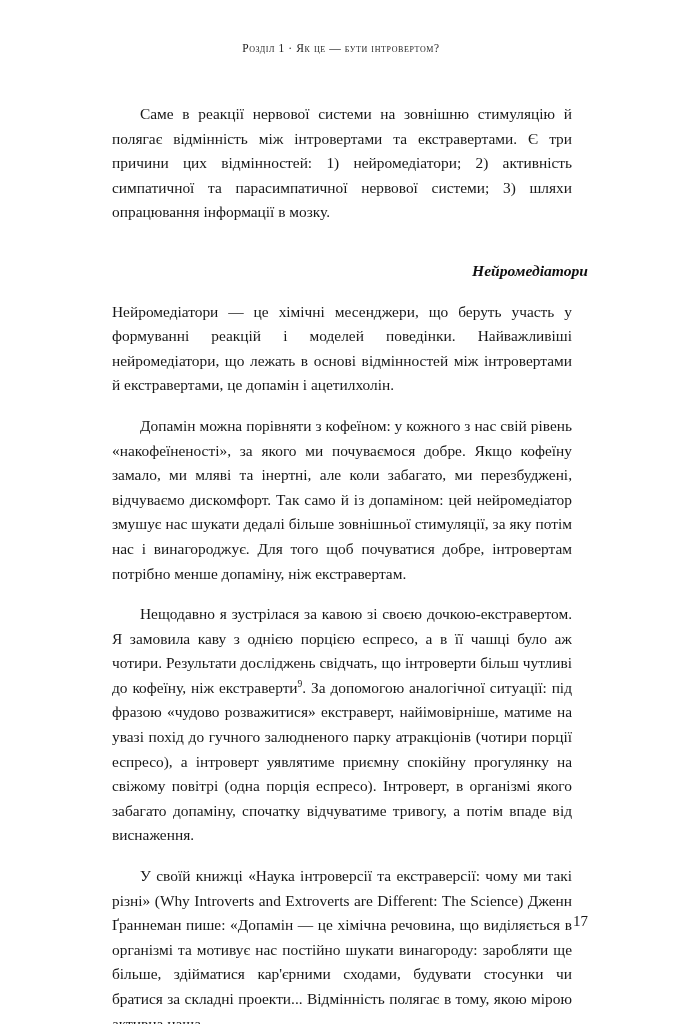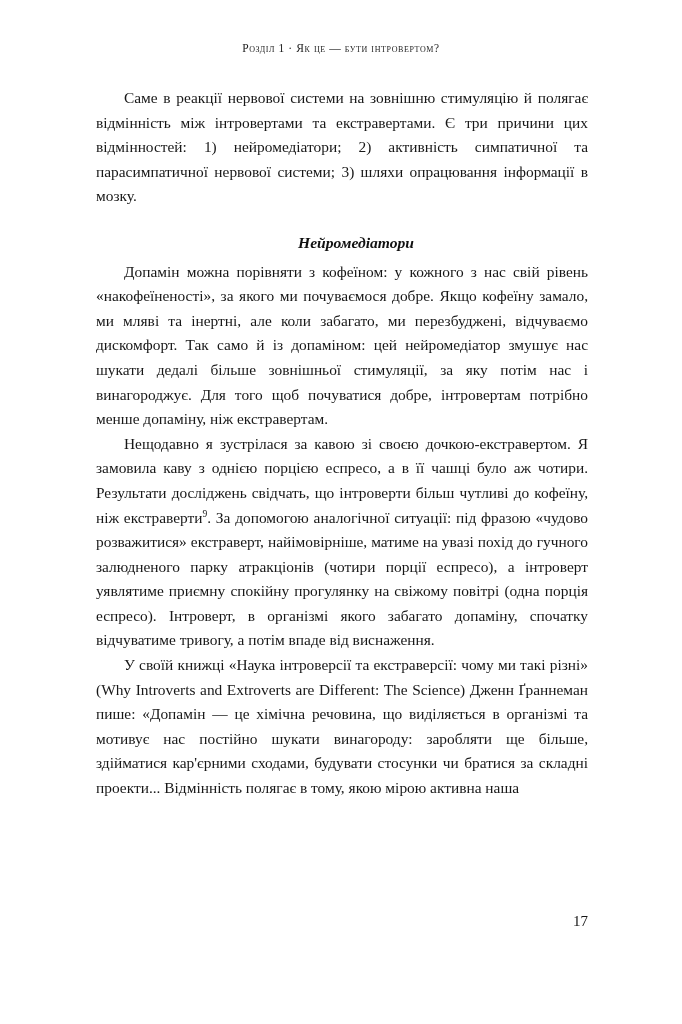--- a/index.html
+++ b/index.html
@@ -37,42 +37,42 @@
   .running-head .rh-text {
     display: inline-block;
   }
   .content {
     position: absolute;
     top: 86px;
     left: 96px;
     width: 492px;
   }
   p {
-    margin: 0;
+    margin: 16px;
     font-size: 15.4px;
     line-height: 24.6px;
     text-align: justify;
     text-justify: inter-word;
     hyphens: manual;
     color: #171717;
   }
   p.indent {
     text-indent: 28px;
   }
   p.noindent {
     text-indent: 0;
   }
   h2.subhead {
-    margin: 22px 0 4px 0;
+    margin: 34px 0 4px 0;
     font-size: 15.6px;
     line-height: 24.6px;
     font-style: italic;
     font-weight: bold;
     text-indent: 28px;
-    text-align: center;
+    text-align: right;
     color: #111111;
   }
   sup {
     font-size: 9.5px;
     vertical-align: super;
     line-height: 0;
   }
   .folio {
     position: absolute;
     bottom: 66px;
@@ -91,20 +91,21 @@
   <div class="running-head">
     <span class="rh-text">Розділ 1 · Як це — бути інтровертом?</span>
   </div>
 
   <div class="content">
 
     <p class="indent">Саме в реакції нервової системи на зовнішню стимуляцію й полягає відмінність між інтровертами та екстравертами. Є три причини цих відмінностей: 1) нейромедіатори; 2) активність симпатичної та парасимпатичної нервової системи; 3) шляхи опрацювання інформації в мозку.</p>
 
     <h2 class="subhead">Нейромедіатори</h2>
 
+    <p class="noindent">Нейромедіатори — це хімічні месенджери, що беруть участь у формуванні реакцій і моделей поведінки. Найважливіші нейромедіатори, що лежать в основі відмінностей між інтровертами й екстравертами, це допамін і ацетилхолін.</p>
 
     <p class="indent">Допамін можна порівняти з кофеїном: у кожного з нас свій рівень «накофеїненості», за якого ми почуваємося добре. Якщо кофеїну замало, ми мляві та інертні, але коли забагато, ми перезбуджені, відчуваємо дискомфорт. Так само й із допаміном: цей нейромедіатор змушує нас шукати дедалі більше зовнішньої стимуляції, за яку потім нас і винагороджує. Для того щоб почуватися добре, інтровертам потрібно менше допаміну, ніж екстравертам.</p>
 
     <p class="indent"><span>Нещодавно я зустрілася за кавою зі своєю дочкою-екстравертом. Я замовила каву з однією порцією еспресо, а в її чашці було аж чотири. Результати досліджень свідчать, що інтроверти більш чутливі до кофеїну, ніж екстраверти</span><sup>9</sup><span>. За допомогою аналогічної ситуації: під фразою «чудово розважитися» екстраверт, найімовірніше, матиме на увазі похід до гучного залюдненого парку атракціонів (чотири порції еспресо), а інтроверт уявлятиме приємну спокійну прогулянку на свіжому повітрі (одна порція еспресо). Інтроверт, в організмі якого забагато допаміну, спочатку відчуватиме тривогу, а потім впаде від виснаження.</span></p>
 
     <p class="indent">У своїй книжці «Наука інтроверсії та екстраверсії: чому ми такі різні» (Why Introverts and Extroverts are Different: The Science) Дженн Ґраннеман пише: «Допамін — це хімічна речовина, що виділяється в організмі та мотивує нас постійно шукати винагороду: заробляти ще більше, здійматися кар'єрними сходами, будувати стосунки чи братися за складні проекти... Відмінність полягає в тому, якою мірою активна наша</p>
 
   </div>
 
   <div class="folio">17</div>

